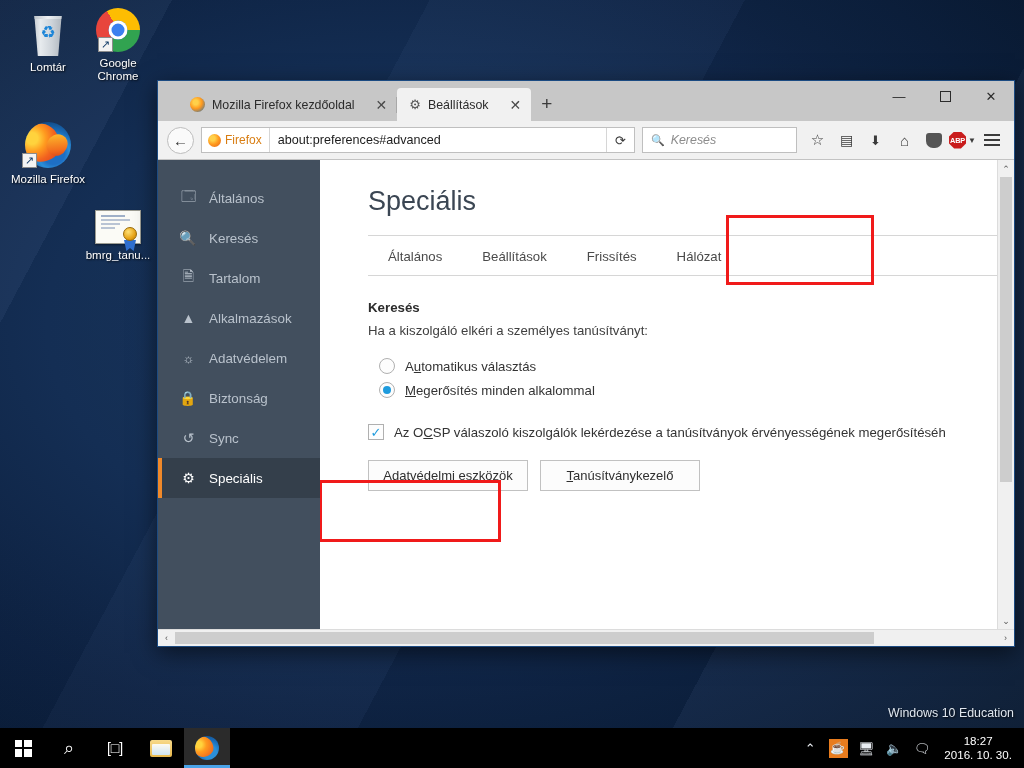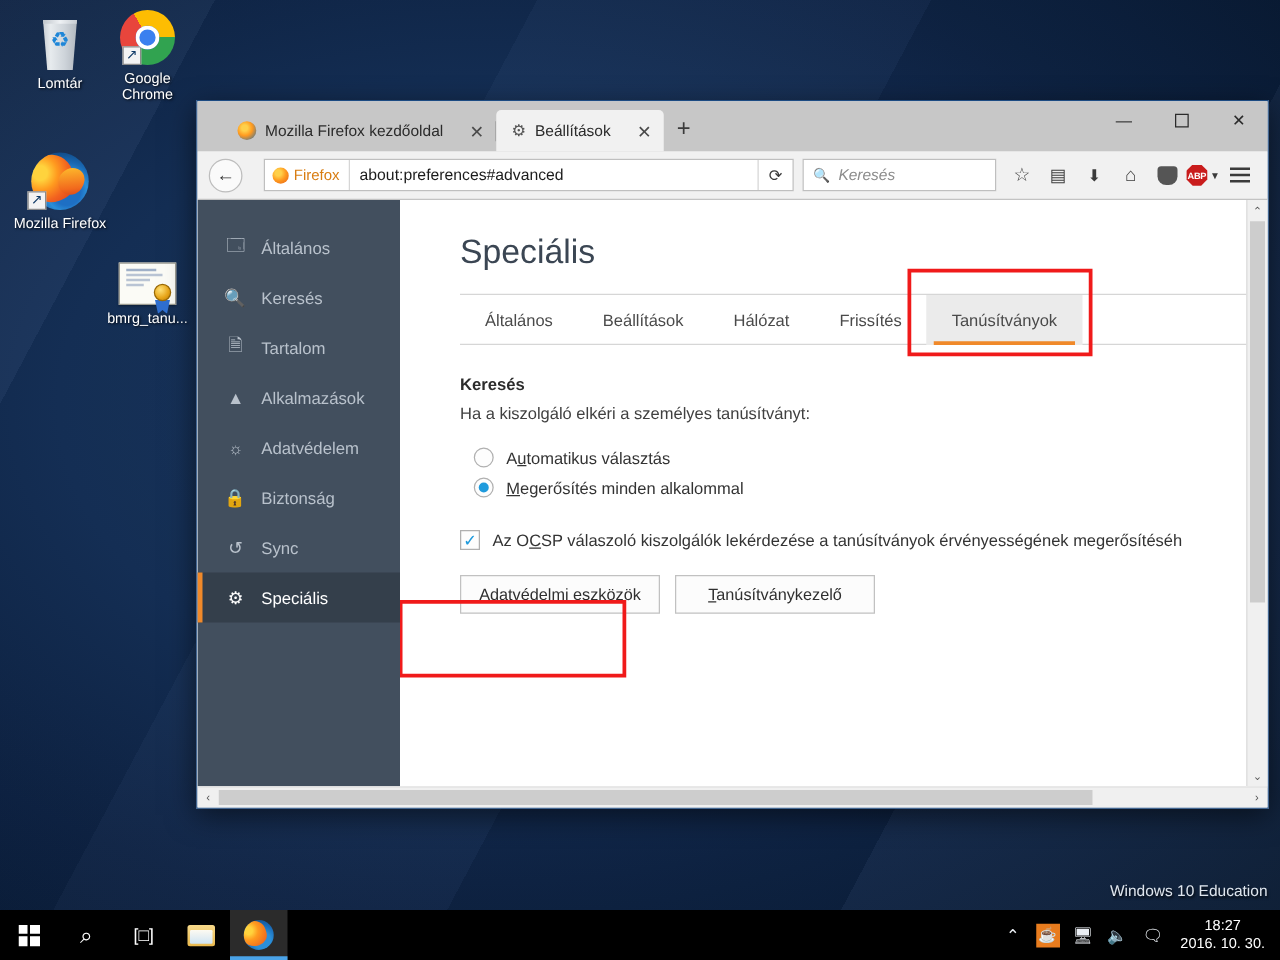--- a/index.html
+++ b/index.html
@@ -211,21 +211,20 @@
     color:#333; font-size:15px; line-height:1;
     flex: 0 0 auto;
   }
   .urlbar {
     flex: 1 1 auto;
     height: 26px;
     background: #fff;
     border: 1px solid #bfbfbf;
     display: flex; align-items: center;
     font-size: 12.6px;
-    margin-left: 10px;
   }
   .identity {
     display: flex; align-items: center; gap: 4px;
     padding: 0 7px 0 6px;
     border-right: 1px solid #d6d6d6;
     height: 100%;
   }
   .identity .ffdot {
     width: 13px; height: 13px; border-radius: 50%;
     background: radial-gradient(circle at 36% 34%, #ffd04a 0 20%, #ff9a1f 50%, #e35d16 100%);
@@ -650,23 +649,22 @@
         </div>
       </div>
 
       <div class="prefcontent">
 
         <div class="pagetitle">Speciális</div>
 
         <div class="tabrow">
           <div class="ptab">Általános</div>
           <div class="ptab">Beállítások</div>
+          <div class="ptab">Frissítés</div>
           <div class="ptab">Hálózat</div>
-          <div class="ptab">Frissítés</div>
-          <div class="ptab sel">Tanúsítványok</div>
         </div>
 
         <div class="sectitle">Keresés</div>
         <div class="secdesc">Ha a kiszolgáló elkéri a személyes tanúsítványt:</div>
 
         <div class="radiorow">
           <span class="radio"></span>
           <span><span>A</span><u>u</u><span>tomatikus választás</span></span>
         </div>
 

